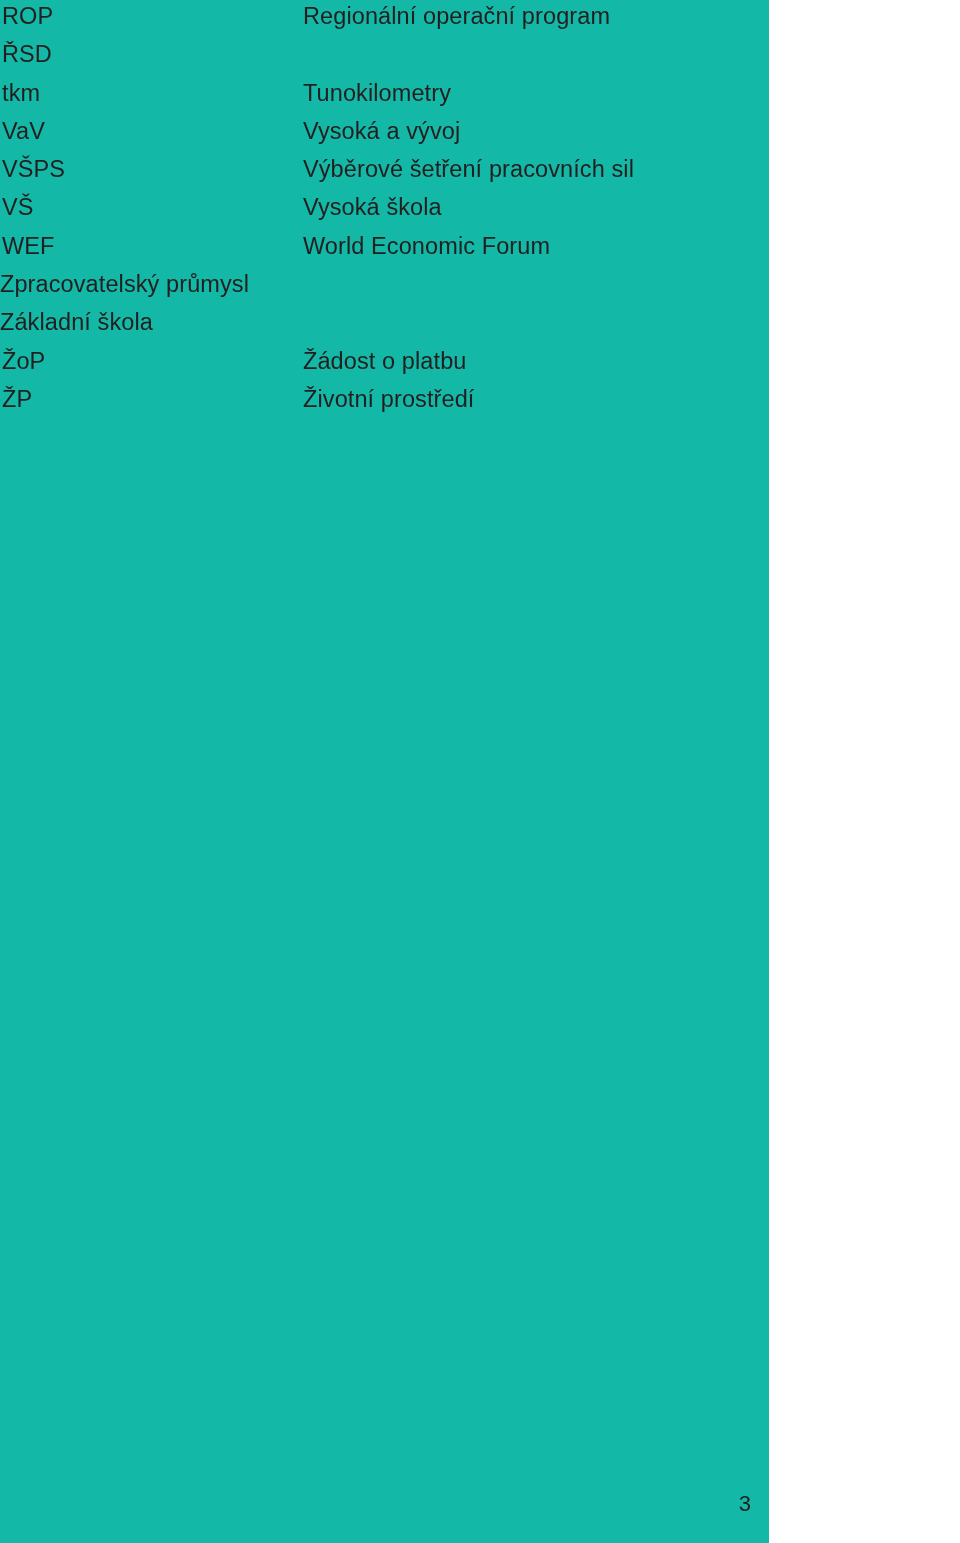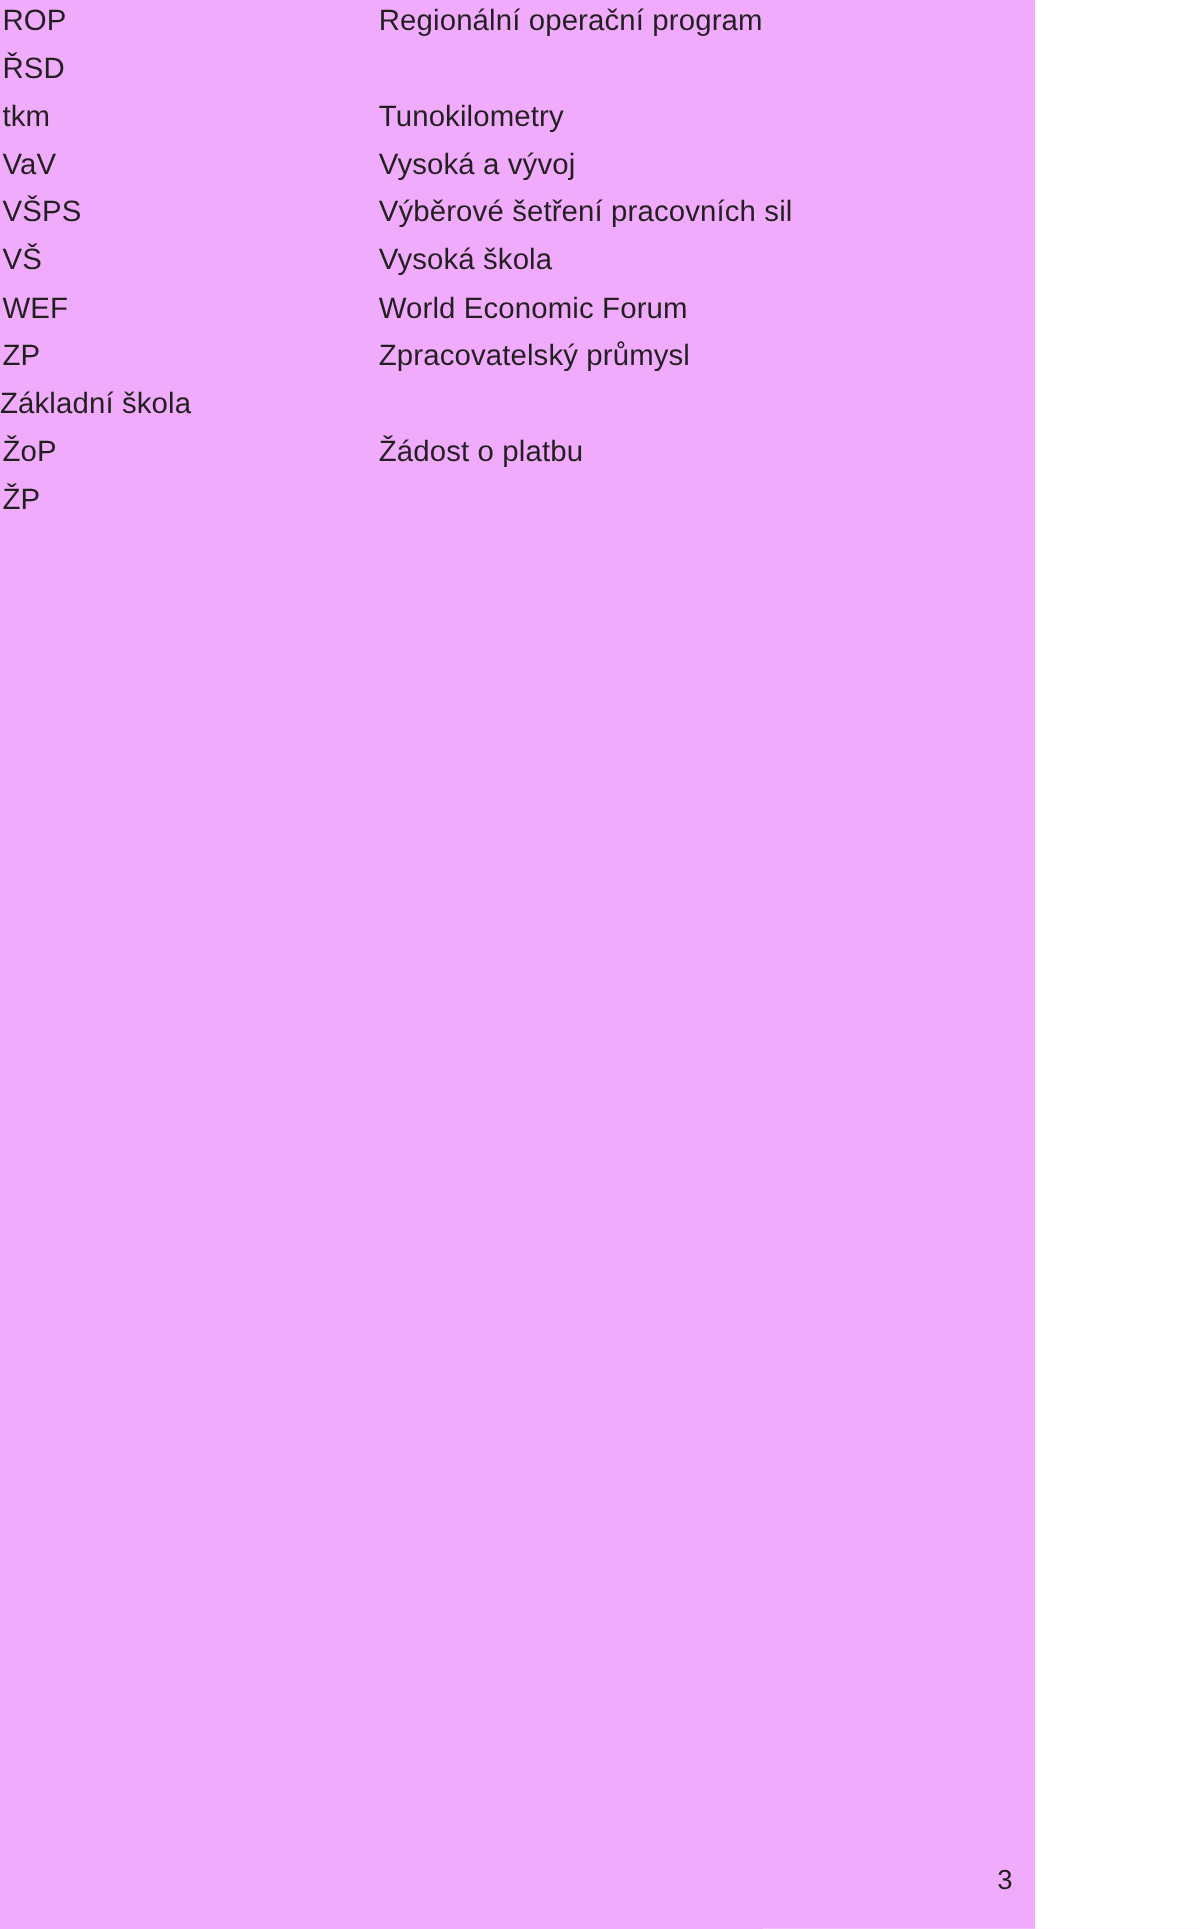--- a/index.html
+++ b/index.html
@@ -14,23 +14,23 @@
     position: relative;
     font-family: "Liberation Sans", "DejaVu Sans", sans-serif;
     color: #231f20;
     overflow: hidden;
   }
 
   .page {
     position: absolute;
     left: 0;
     top: 0;
-    width: 828px;
+    width: 769px;
     height: 1543px;
-    background: #f0abfc;
+    background: #14b8a6;
   }
 
   
   .abbrev-list {
     position: absolute;
     left: 0;
     top: -3px;
     width: 960px;
   }
 
@@ -112,35 +112,35 @@
       <div class="abbrev-term">VŠ</div>
       <div class="abbrev-definition">Vysoká škola</div>
     </div>
 
     <div class="abbrev-row">
       <div class="abbrev-term">WEF</div>
       <div class="abbrev-definition">World Economic Forum</div>
     </div>
 
     <div class="abbrev-row">
-      <div class="abbrev-term">ZP</div>
       <div class="abbrev-definition">Zpracovatelský průmysl</div>
     </div>
 
     <div class="abbrev-row">
       <div class="abbrev-definition">Základní škola</div>
     </div>
 
     <div class="abbrev-row">
       <div class="abbrev-term">ŽoP</div>
       <div class="abbrev-definition">Žádost o platbu</div>
     </div>
 
     <div class="abbrev-row">
       <div class="abbrev-term">ŽP</div>
+      <div class="abbrev-definition">Životní prostředí</div>
     </div>
 
   </div>
 
   <div class="page-footer">
     <div class="page-number">3</div>
   </div>
 
 </div>
 

